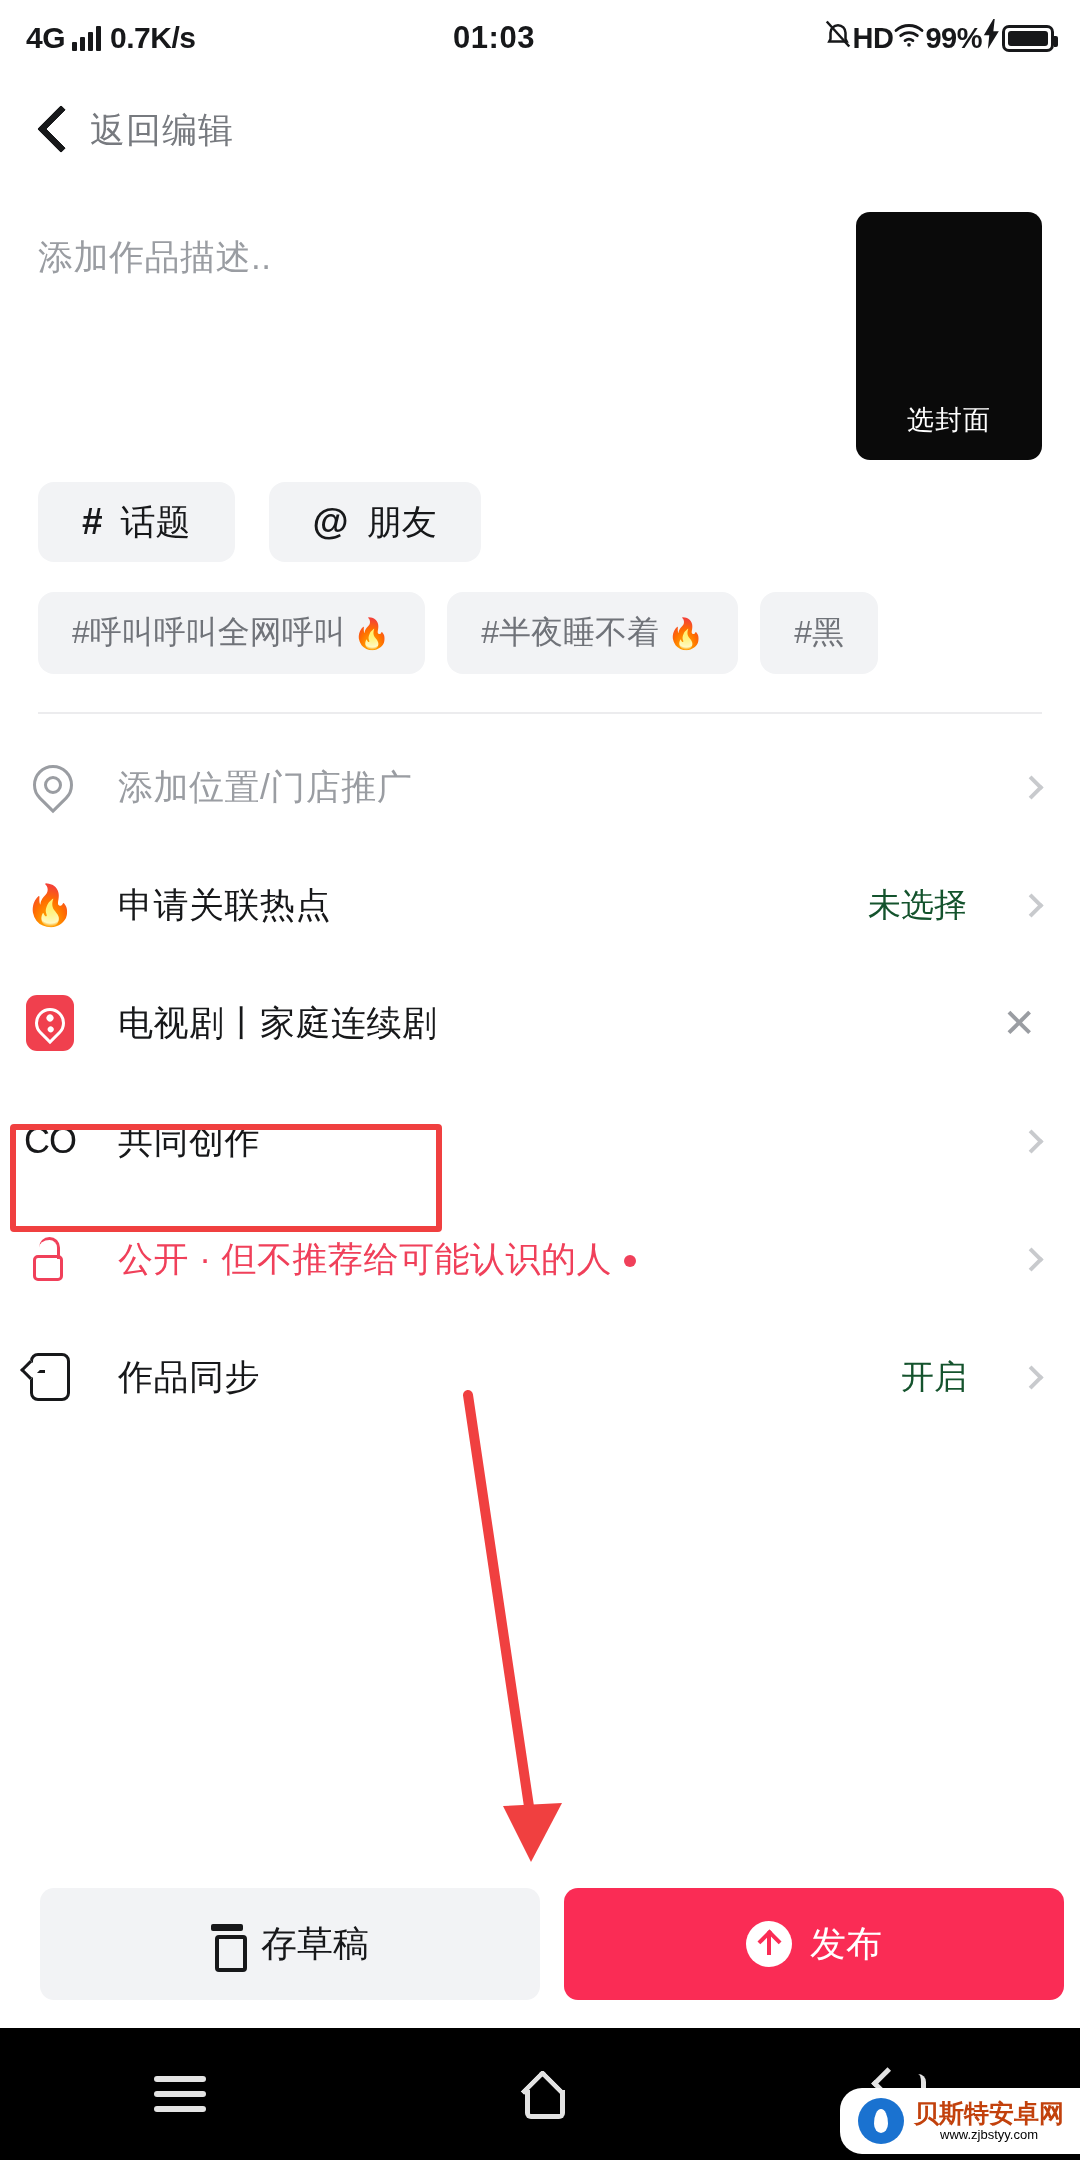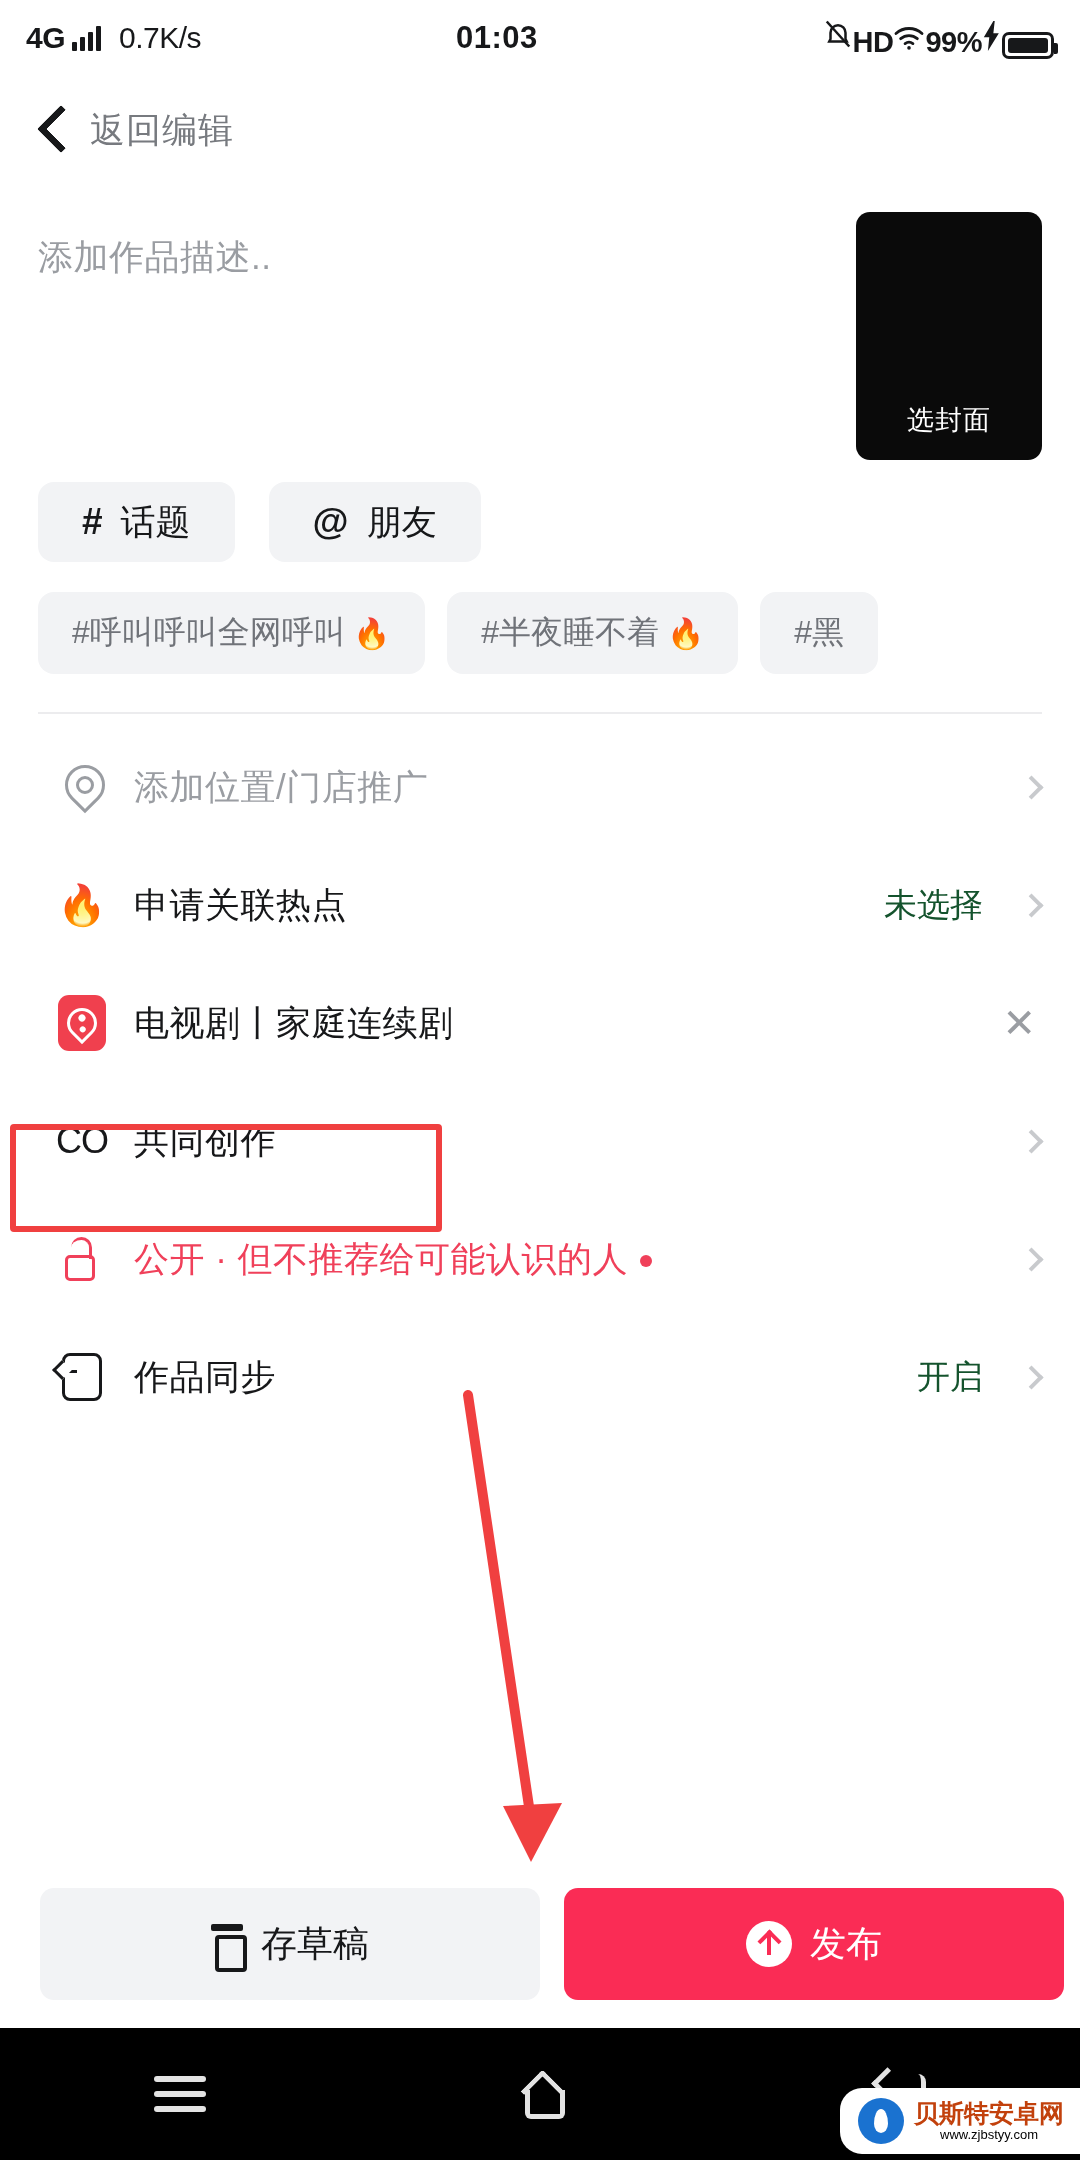--- a/index.html
+++ b/index.html
@@ -15,29 +15,29 @@
   .statusbar{
     height:76px; width:100%;
     display:flex; align-items:center;
     padding:0 26px;
     color:#17181a;
     font-size:31px; font-weight:700;
     letter-spacing:-0.5px;
   }
   .sb-left{ display:flex; align-items:center; gap:7px; }
   .sb-center{ flex:1; display:flex; justify-content:center; }
-  .sb-right{ display:flex; align-items:flex-end; }
+  .sb-right{ display:flex; align-items:center; }
   .sb-time{ font-size:31px; font-weight:600; letter-spacing:0.5px; margin-left:-30px;}
   .bars{ display:flex; align-items:flex-end; gap:3px; height:26px; }
   .bars i{ width:5px; background:#17181a; border-radius:1px; display:block; }
   .bars i:nth-child(1){height:9px}
   .bars i:nth-child(2){height:14px}
   .bars i:nth-child(3){height:19px}
   .bars i:nth-child(4){height:25px}
-  .sb-net{ font-size:30px; font-weight:400; margin-left:11px;}
+  .sb-net{ font-size:30px; font-weight:700; margin-left:2px;}
   .sb-4g{ font-size:30px; font-weight:600;}
   .hd{ font-size:29px; font-weight:600; letter-spacing:-0.5px;}
   .pct{ font-size:29px; font-weight:600;}
   .batt{
     width:52px; height:27px; border:3px solid #17181a; border-radius:7px;
     position:relative; display:flex; align-items:center; padding:3px;
   }
   .batt::after{
     content:""; position:absolute; right:-7px; top:8px;
     width:4px; height:11px; background:#17181a; border-radius:0 2px 2px 0;
@@ -96,21 +96,21 @@
   }
   .flame-sm{ font-size:30px; }
 
   .divider{
     height:2px; background:#ececee; margin:38px 38px 0 38px;
   }
 
   
   .row{
     height:118px; display:flex; align-items:center;
-    padding:0 40px 0 56px; gap:26px; position:relative;text-align:center;
+    padding:0 40px 0 24px; gap:42px; position:relative;text-align:center;
   }
   .row .ico{ width:52px; display:flex; align-items:center; justify-content:center; flex:none;}
   .row .label{ font-size:35px; color:#17181a; letter-spacing:0.5px; }
   .row .label.muted{ color:#9a9da2; }
   .row .spacer{ flex:1; }
   .row .value{ font-size:33px; color:#14532d; margin-right:14px;}
   .chev{
     width:17px; height:17px;
     border-right:4px solid #c8cacd; border-top:4px solid #c8cacd;
     transform:rotate(45deg); flex:none;

